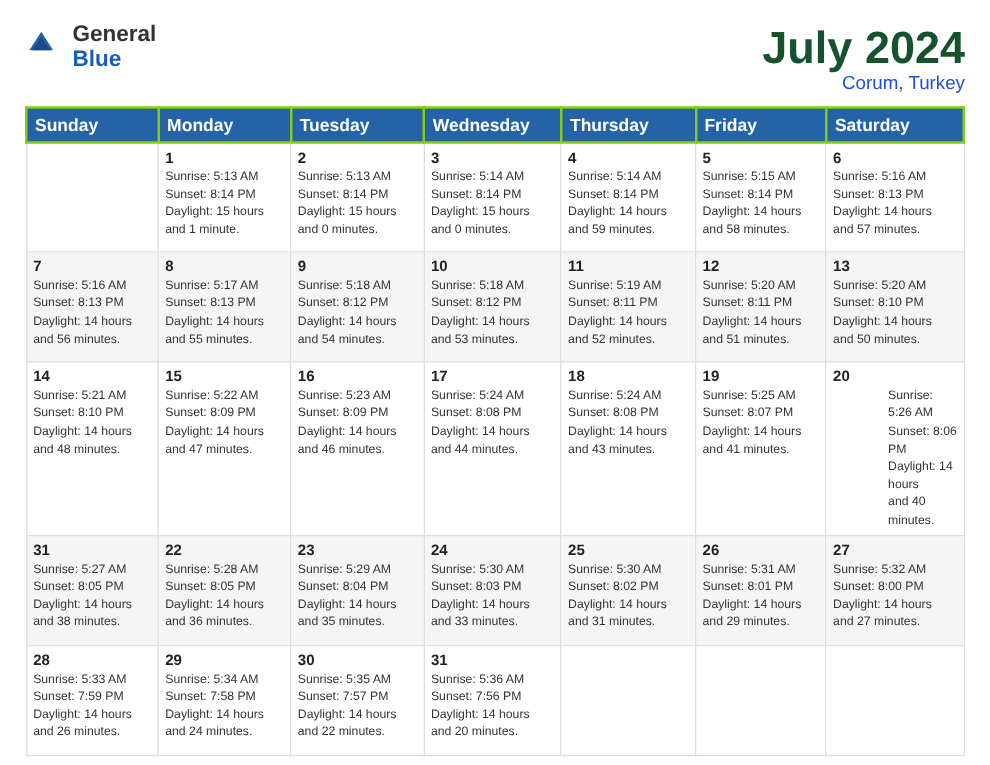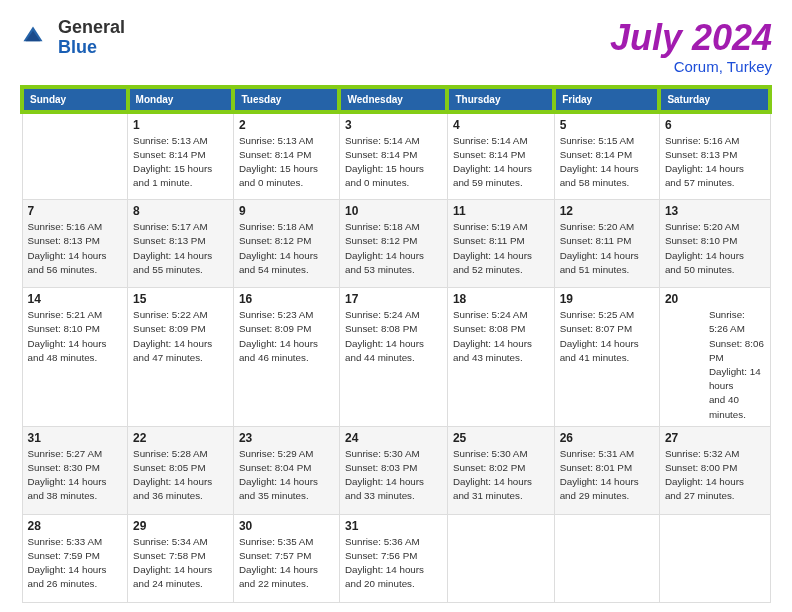--- a/index.html
+++ b/index.html
@@ -39,41 +39,40 @@
       width: 22px;
       height: 22px;
       margin-left: 2px;
     }
     .title-block {
       text-align: right;
     }
     .title-month {
       font-size: 36px;
       font-weight: bold;
-      color: #a21caf;
+      color: #14532d;
       line-height: 1.1;
-      font-style: italic;
     }
     .title-location {
       font-size: 15px;
       color: #1d4ed8;
     }
     .calendar {
       width: 100%;
       border-collapse: collapse;
       flex: 1;
     }
     .calendar th {
       background: #2563a8;
       color: #fff;
-      font-size: 10px;
+      font-size: 14px;
       font-weight: bold;
       padding: 5px 6px;
       text-align: left;
-      border: 4px solid #84cc16;
+      border: 2px solid #84cc16;
     }
     .calendar td {
       vertical-align: top;
       border: 1px solid #ddd;
       padding: 4px 5px;
       width: 113px;
       font-size: 10px;
       color: #222;
       height: 88px;
     }
@@ -279,21 +278,21 @@
             <div class="day-info" style="white-space: pre-line; margin-left: 44px;">Sunrise: 5:26 AM
 Sunset: 8:06 PM
 Daylight: 14 hours
 and 40 minutes.</div>
           </td>
         </tr>
         <tr>
           <td>
             <span class="day-number">31</span>
             <div class="day-info" style="white-space: pre-line;">Sunrise: 5:27 AM
-Sunset: 8:30 PM
+Sunset: 8:05 PM
 Daylight: 14 hours
 and 38 minutes.</div>
           </td>
           <td>
             <span class="day-number">22</span>
             <div class="day-info" style="white-space: pre-line;">Sunrise: 5:28 AM
 Sunset: 8:05 PM
 Daylight: 14 hours
 and 36 minutes.</div>
           </td>

